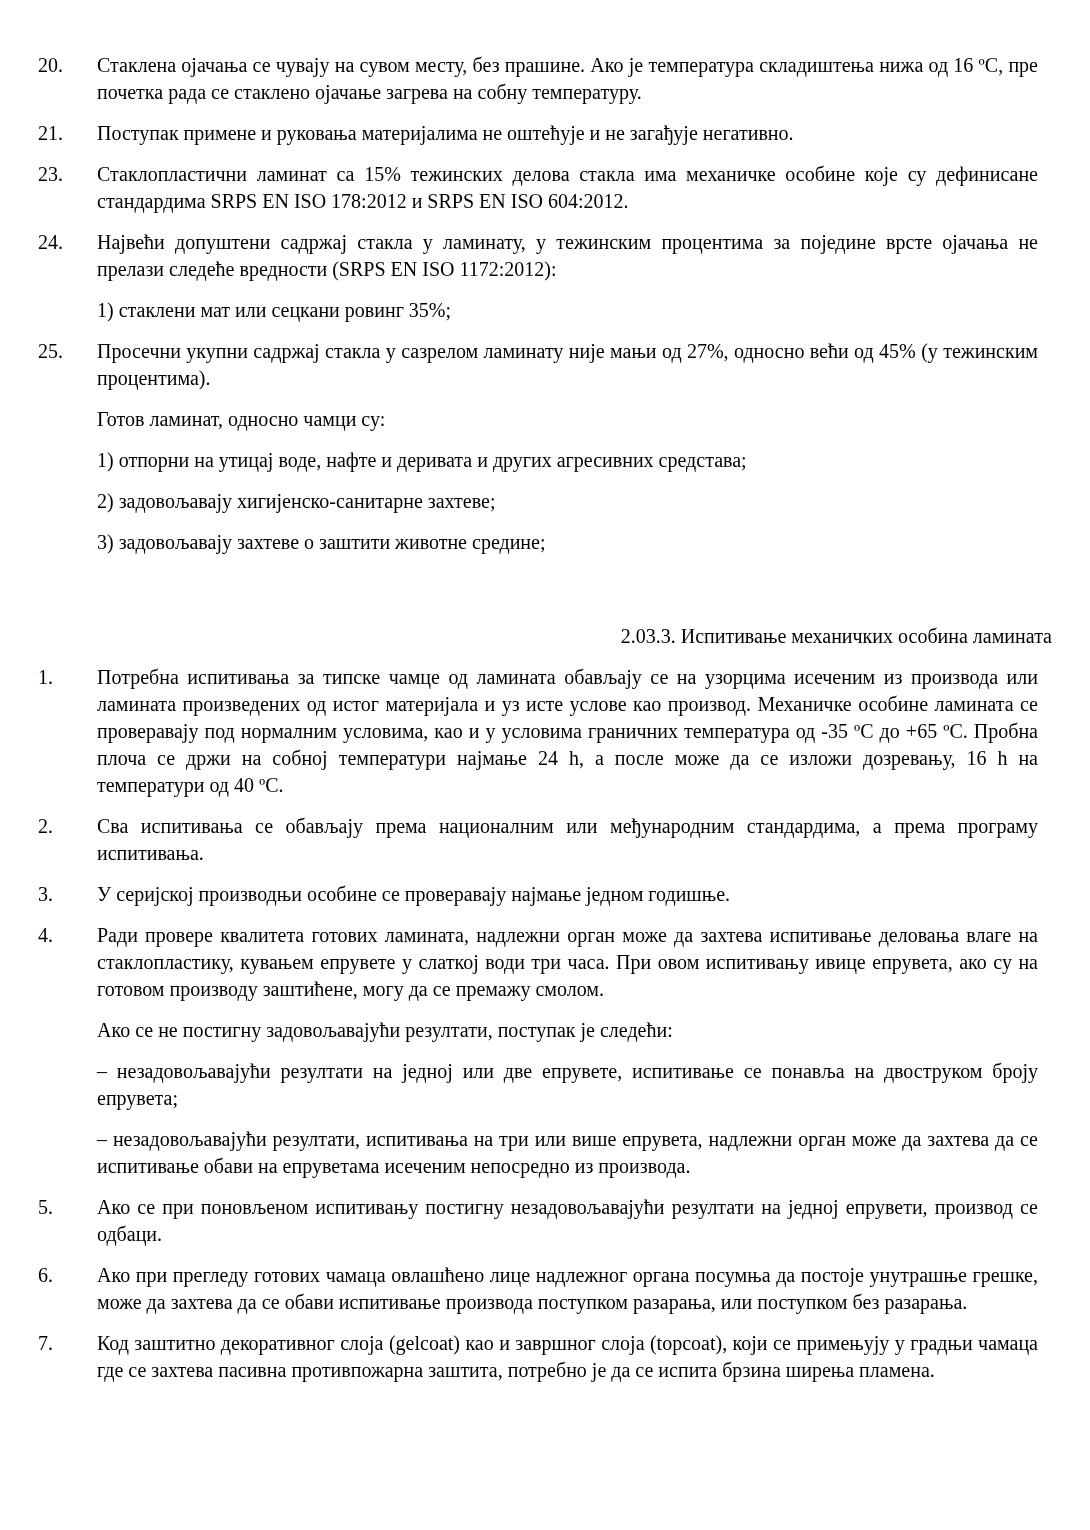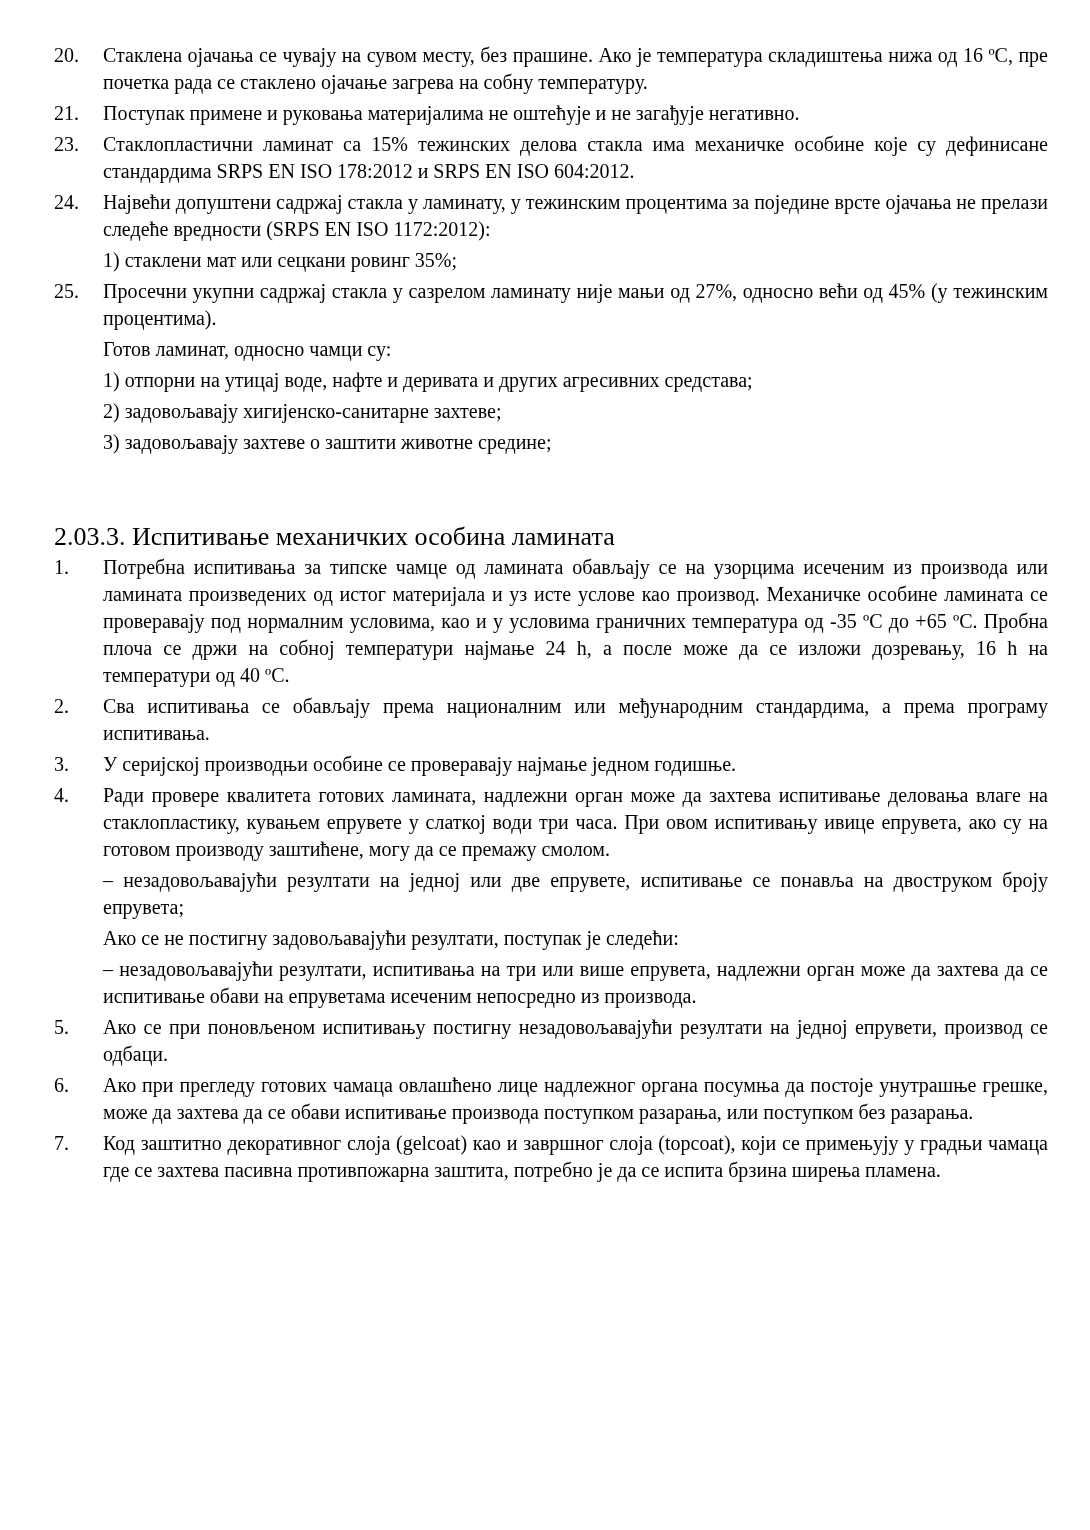--- a/index.html
+++ b/index.html
@@ -10,43 +10,43 @@
     color: #000000;
     font-family: "Liberation Serif", "DejaVu Serif", serif;
     font-size: 20px;
     line-height: 27px;
     overflow: hidden;
   }
   .page {
     box-sizing: border-box;
     width: 1090px;
     height: 1530px;
-    padding: 38px 38px 0 54px;
+    padding: 38px 38px 0 38px;
   }
   .doc-list { }
   .li {
     position: relative;
     padding-left: 45px;
   }
   .num {
     position: absolute;
     left: 0;
     top: 0;
     white-space: nowrap;
   }
   .body p {
-    margin: 4px;
+    margin: 14px;
     text-align: justify;
   }
   .section-heading {
     margin: 67px 0 0 0;
     font-weight: normal;
-    font-size: 26px;
+    font-size: 20px;
     line-height: 27px;
-    text-align: left;
+    text-align: right;
   }
 </style>
 </head>
 <body>
 
 <div class="page">
 
   <div class="doc-list">
 
     <div class="li">
@@ -114,22 +114,22 @@
       <span class="num">3.</span>
       <div class="body">
         <p>У серијској производњи особине се проверавају најмање једном годишње.</p>
       </div>
     </div>
 
     <div class="li">
       <span class="num">4.</span>
       <div class="body">
         <p>Ради провере квалитета готових ламината, надлежни орган може да захтева испитивање деловања влаге на стаклопластику, кувањем епрувете у слаткој води три часа. При овом испитивању ивице епрувета, ако су на готовом производу заштићене, могу да се премажу смолом.</p>
+        <p>Ако се не постигну задовољавајући резултати, поступак је следећи:</p>
         <p>– незадовољавајући резултати на једној или две епрувете, испитивање се понавља на двоструком броју епрувета;</p>
-        <p>Ако се не постигну задовољавајући резултати, поступак је следећи:</p>
         <p>– незадовољавајући резултати, испитивања на три или више епрувета, надлежни орган може да захтева да се испитивање обави на епруветама исеченим непосредно из производа.</p>
       </div>
     </div>
 
     <div class="li">
       <span class="num">5.</span>
       <div class="body">
         <p>Ако се при поновљеном испитивању постигну незадовољавајући резултати на једној епрувети, производ се одбаци.</p>
       </div>
     </div>

